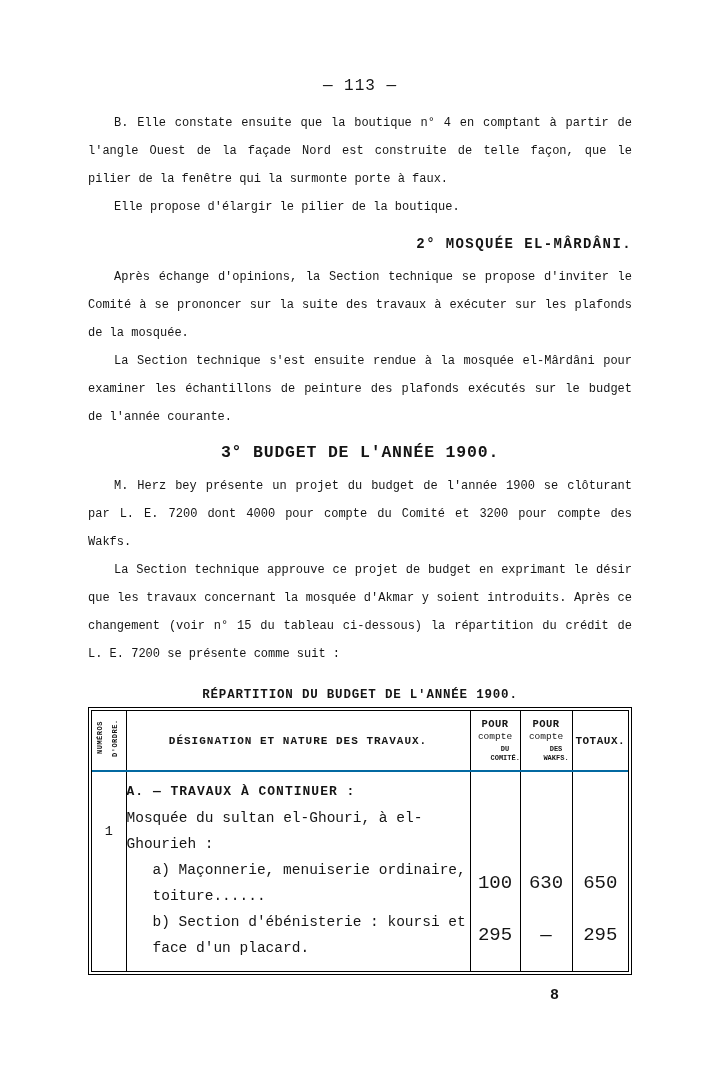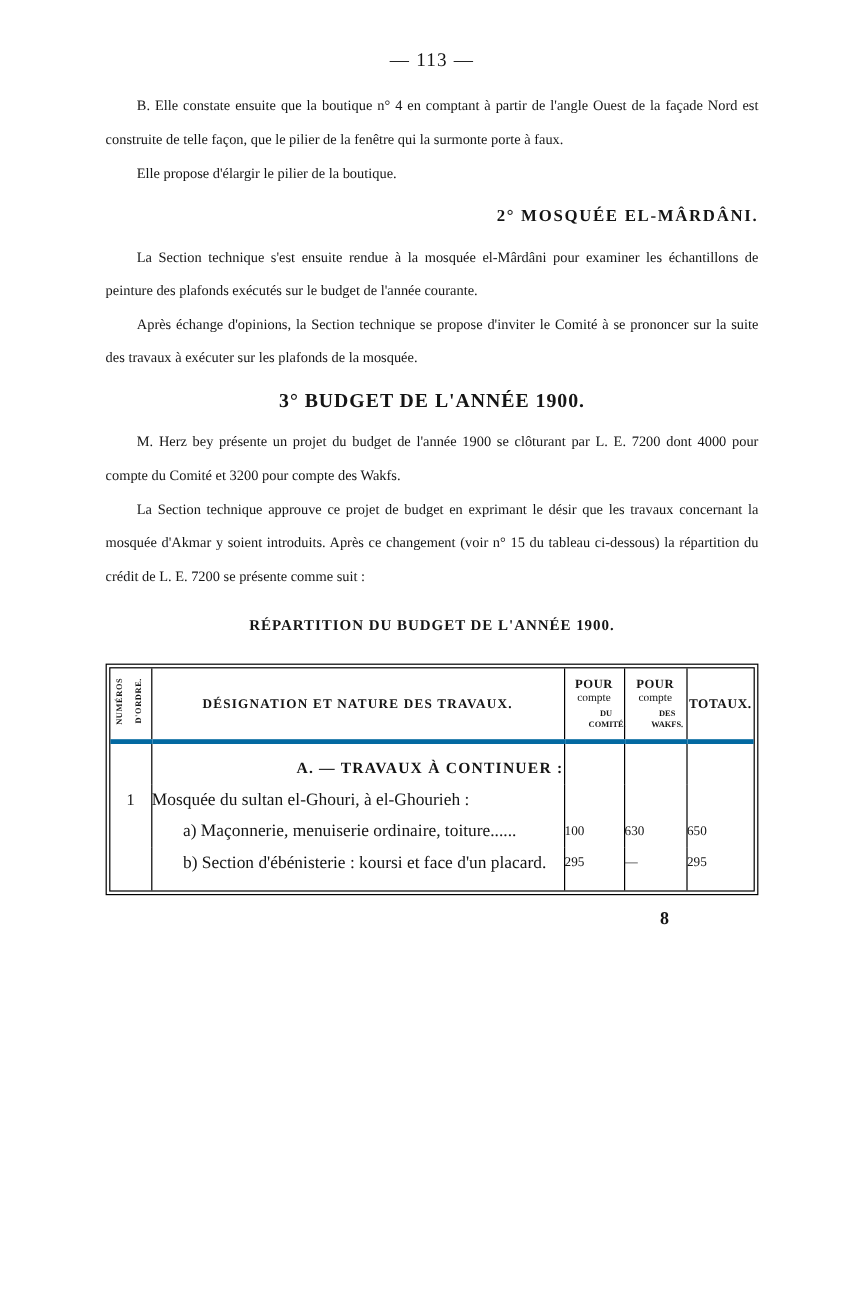--- a/index.html
+++ b/index.html
@@ -9,22 +9,22 @@
   }
   body {
     width: 720px;
     height: 1082px;
     overflow: hidden;
   }
   .page {
     box-sizing: border-box;
     width: 720px;
     height: 1082px;
-    padding: 42px 88px 0 88px;
-    font-family: Liberation Serif, serif;
+    padding: 77px 88px 0 88px;
+    font-family: Liberation Mono, monospace;
     color: #151515;
     background: #ffffff;
   }
   .page-number-top {
     text-align: center;
     font-size: 16px;
     letter-spacing: 1px;
     margin-bottom: 14px;
   }
   .para {
@@ -42,21 +42,21 @@
     letter-spacing: 1.4px;
   }
   .heading-budget {
     margin: 12px 0 10px 0;
     text-align: center;
     font-size: 16.5px;
     font-weight: bold;
     letter-spacing: 0.8px;
   }
   .table-title {
-    margin: 20px 0 24px 0;
+    margin: 20px 0 5px 0;
     text-align: center;
     font-size: 12.5px;
     font-weight: bold;
     letter-spacing: 0.8px;
   }
   .table-wrap {
     width: 536px;
     margin: 0 auto;
     border: 4px double #000;
     background: #fff;
@@ -70,21 +70,21 @@
   table.budget col.c-val { width: 50px; }
   table.budget col.c-val2 { width: 52px; }
   table.budget col.c-tot { width: 56px; }
   table.budget th, table.budget td {
     border-left: 1px solid #000;
     padding: 0;
     vertical-align: middle;
   }
   table.budget th:first-child, table.budget td:first-child { border-left: none; }
   table.budget thead th {
-    border-bottom: 4px solid #0369a1;
+    border-bottom: 2px solid #0369a1;
     height: 58px;
     text-align: center;
   }
   .th-num .vert {
     display: inline-block;
     writing-mode: vertical-rl;
     transform: rotate(180deg);
     font-size: 7px;
     font-weight: bold;
     letter-spacing: 0.5px;
@@ -97,53 +97,53 @@
     font-weight: bold;
     letter-spacing: 1px;
   }
   .th-val .l1, .th-val .l2, .th-val .l3 { display: block; line-height: 1.25; }
   .th-val .l1 { font-size: 10.5px; font-weight: bold; letter-spacing: 0.5px; }
   .th-val .l2 { font-size: 9.5px; font-weight: normal; }
   .th-val .l3 { font-size: 7px; font-weight: bold; margin-top: 2px; margin-left: 20px; }
   .th-tot { font-size: 11px; font-weight: bold; letter-spacing: 0.5px; }
   tbody td { font-size: 14.5px; }
   .r-section .td-section {
-    text-align: right;
+    text-align: left;
     font-weight: bold;
     font-size: 13px;
     letter-spacing: 1px;
     padding-top: 12px;
     padding-bottom: 6px;
   }
   .td-num { text-align: center; font-size: 13.5px; }
   .td-des { padding-left: 8px; line-height: 26px; }
   .td-des.sub { padding-left: 26px; }
-  .td-v { font-size: 11px; line-height: 26px; }
+  .td-v { text-align: center; font-size: 19px; line-height: 26px; }
   tbody tr.last td { padding-bottom: 10px; }
   .signature {
     margin-top: 12px;
     padding-left: 462px;
     font-size: 15px;
     font-weight: bold;
   }
 </style>
 </head>
 <body>
 
 <div class="page">
 
   <div class="page-number-top">— 113 —</div>
 
   <p class="para">B. Elle constate ensuite que la boutique n° 4 en comptant à partir de l'angle Ouest de la façade Nord est construite de telle façon, que le pilier de la fenêtre qui la surmonte porte à faux.</p>
   <p class="para">Elle propose d'élargir le pilier de la boutique.</p>
 
   <h2 class="heading-small">2° MOSQUÉE EL-MÂRDÂNI.</h2>
 
+  <p class="para">Après échange d'opinions, la Section technique se propose d'inviter le Comité à se prononcer sur la suite des travaux à exécuter sur les plafonds de la mosquée.</p>
   <p class="para">La Section technique s'est ensuite rendue à la mosquée el-Mârdâni pour examiner les échantillons de peinture des plafonds exécutés sur le budget de l'année courante.</p>
-  <p class="para">Après échange d'opinions, la Section technique se propose d'inviter le Comité à se prononcer sur la suite des travaux à exécuter sur les plafonds de la mosquée.</p>
 
   <h2 class="heading-budget">3° BUDGET DE L'ANNÉE 1900.</h2>
 
   <p class="para">M. Herz bey présente un projet du budget de l'année 1900 se clôturant par L. E. 7200 dont 4000 pour compte du Comité et 3200 pour compte des Wakfs.</p>
   <p class="para">La Section technique approuve ce projet de budget en exprimant le désir que les travaux concernant la mosquée d'Akmar y soient introduits. Après ce changement (voir n° 15 du tableau ci-dessous) la répartition du crédit de L. E. 7200 se présente comme suit :</p>
 
   <div class="table-title">RÉPARTITION DU BUDGET DE L'ANNÉE 1900.</div>
 
   <div class="table-wrap">
     <table class="budget">

